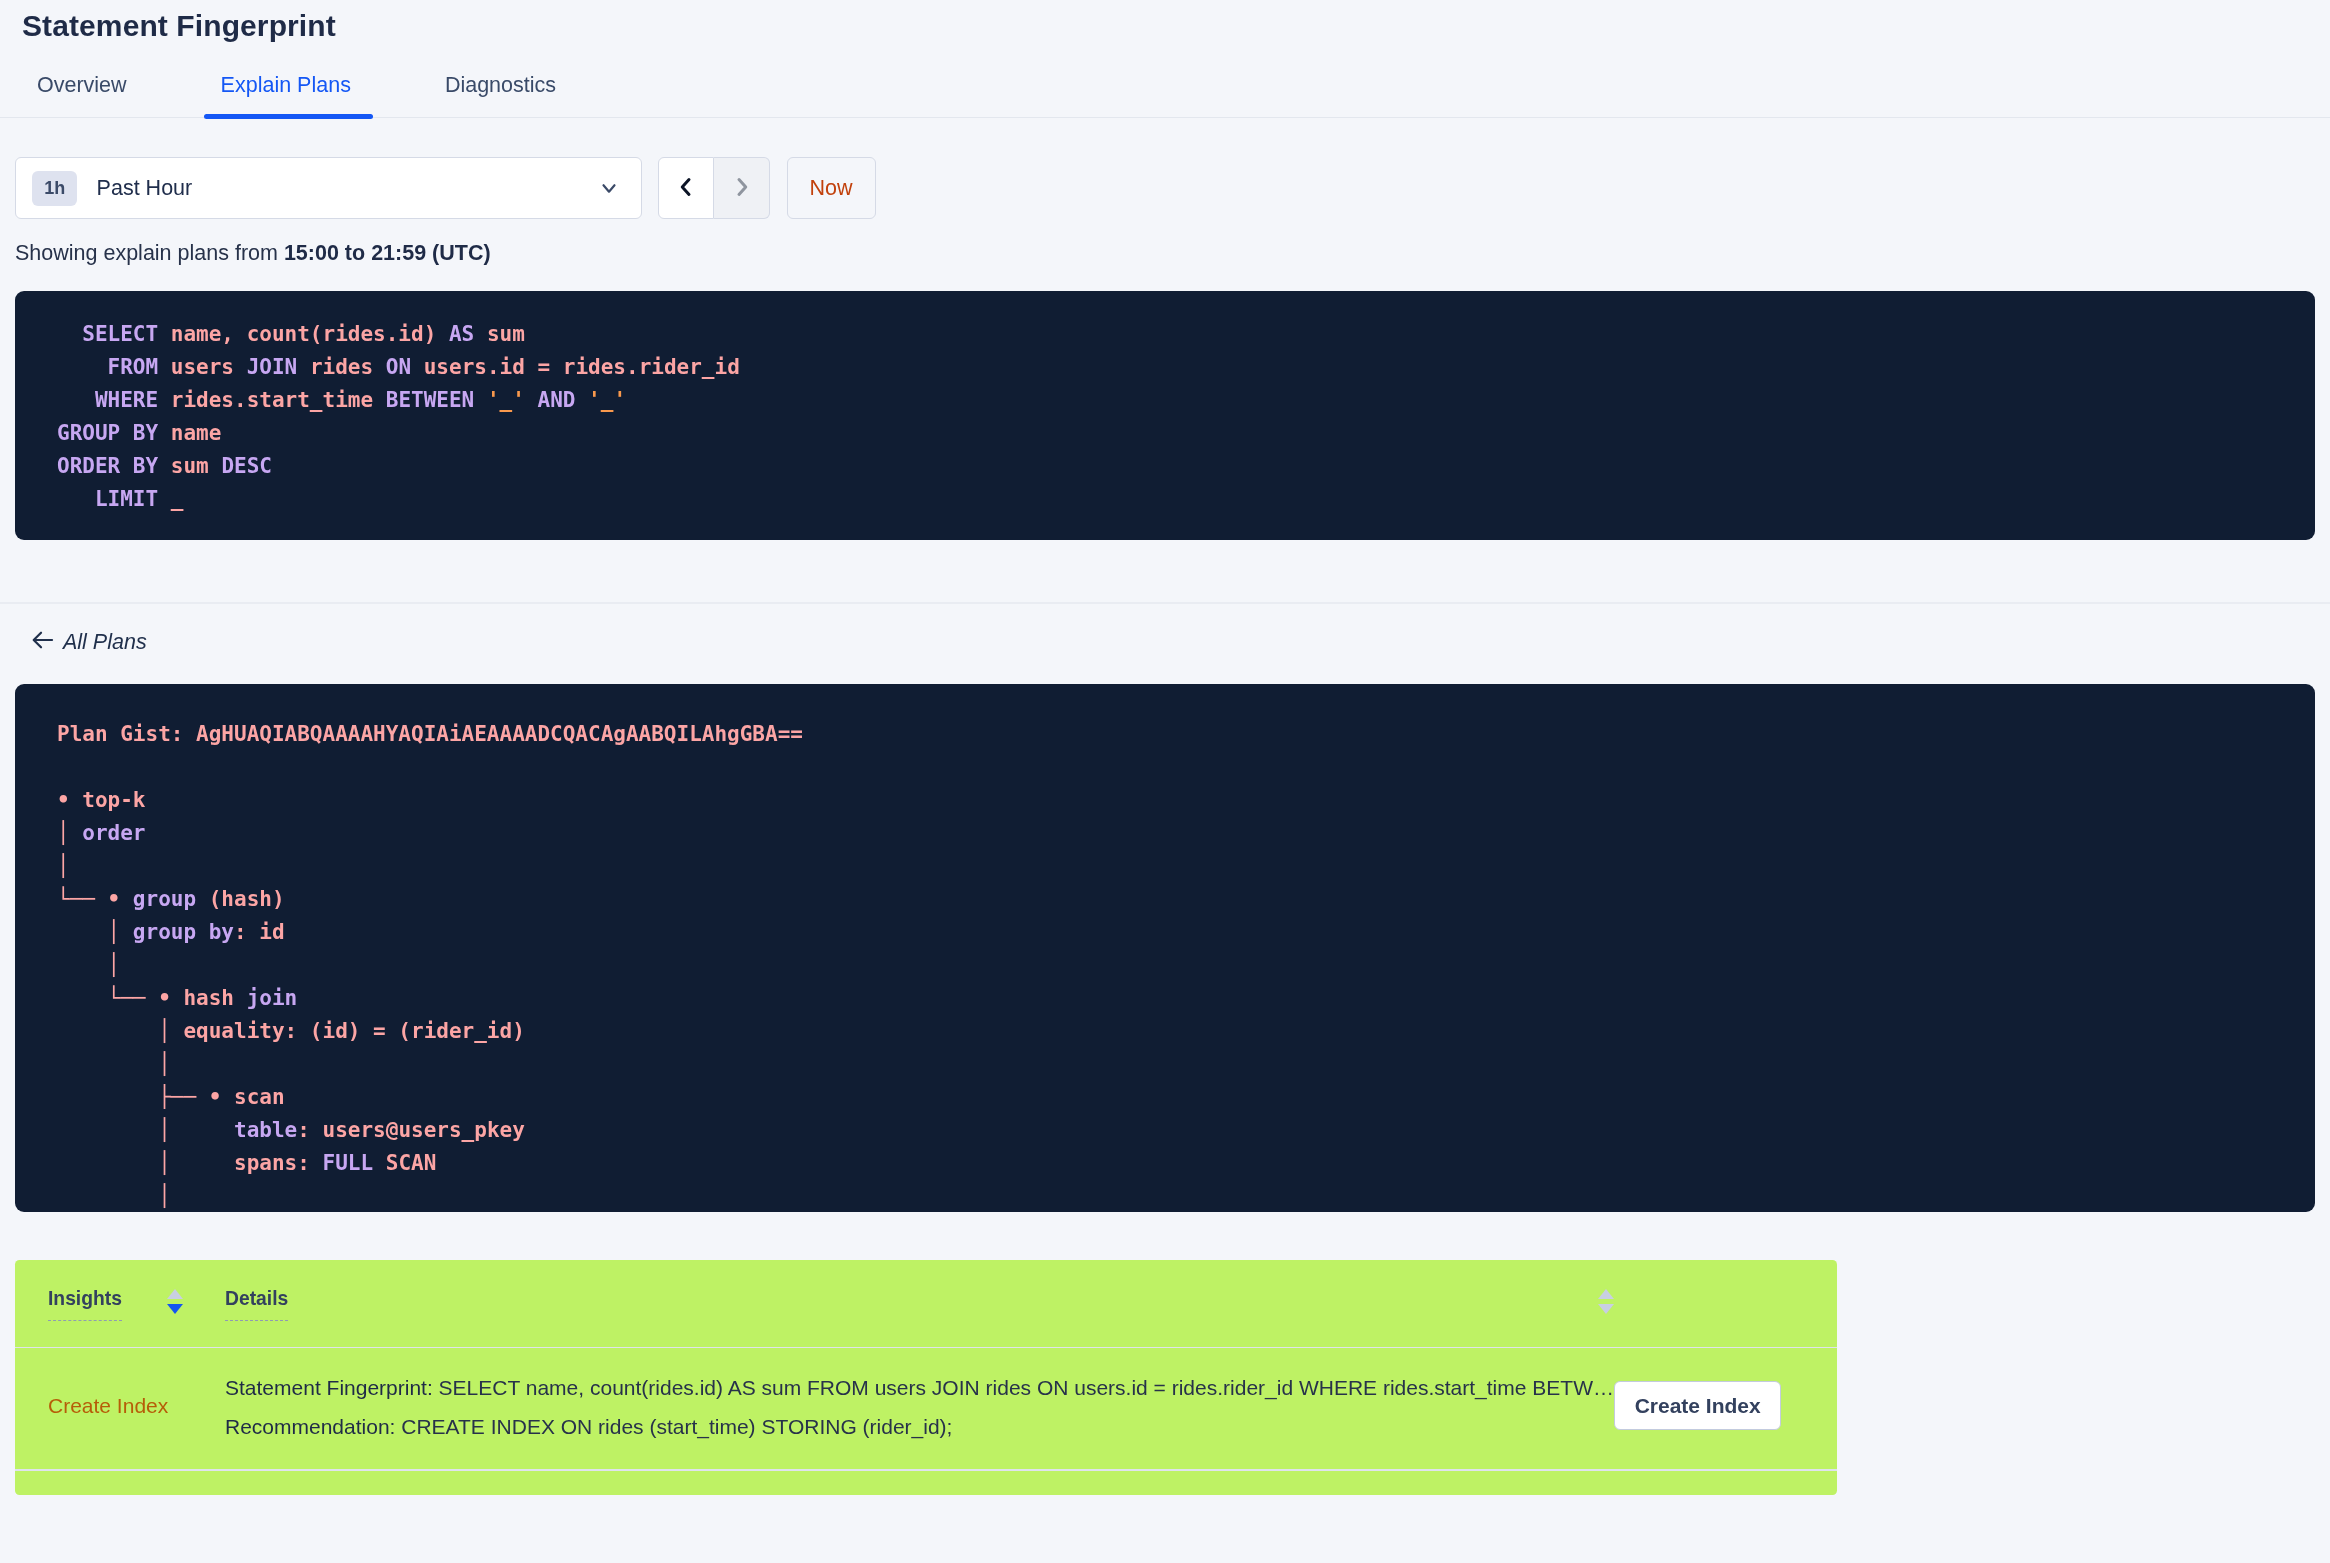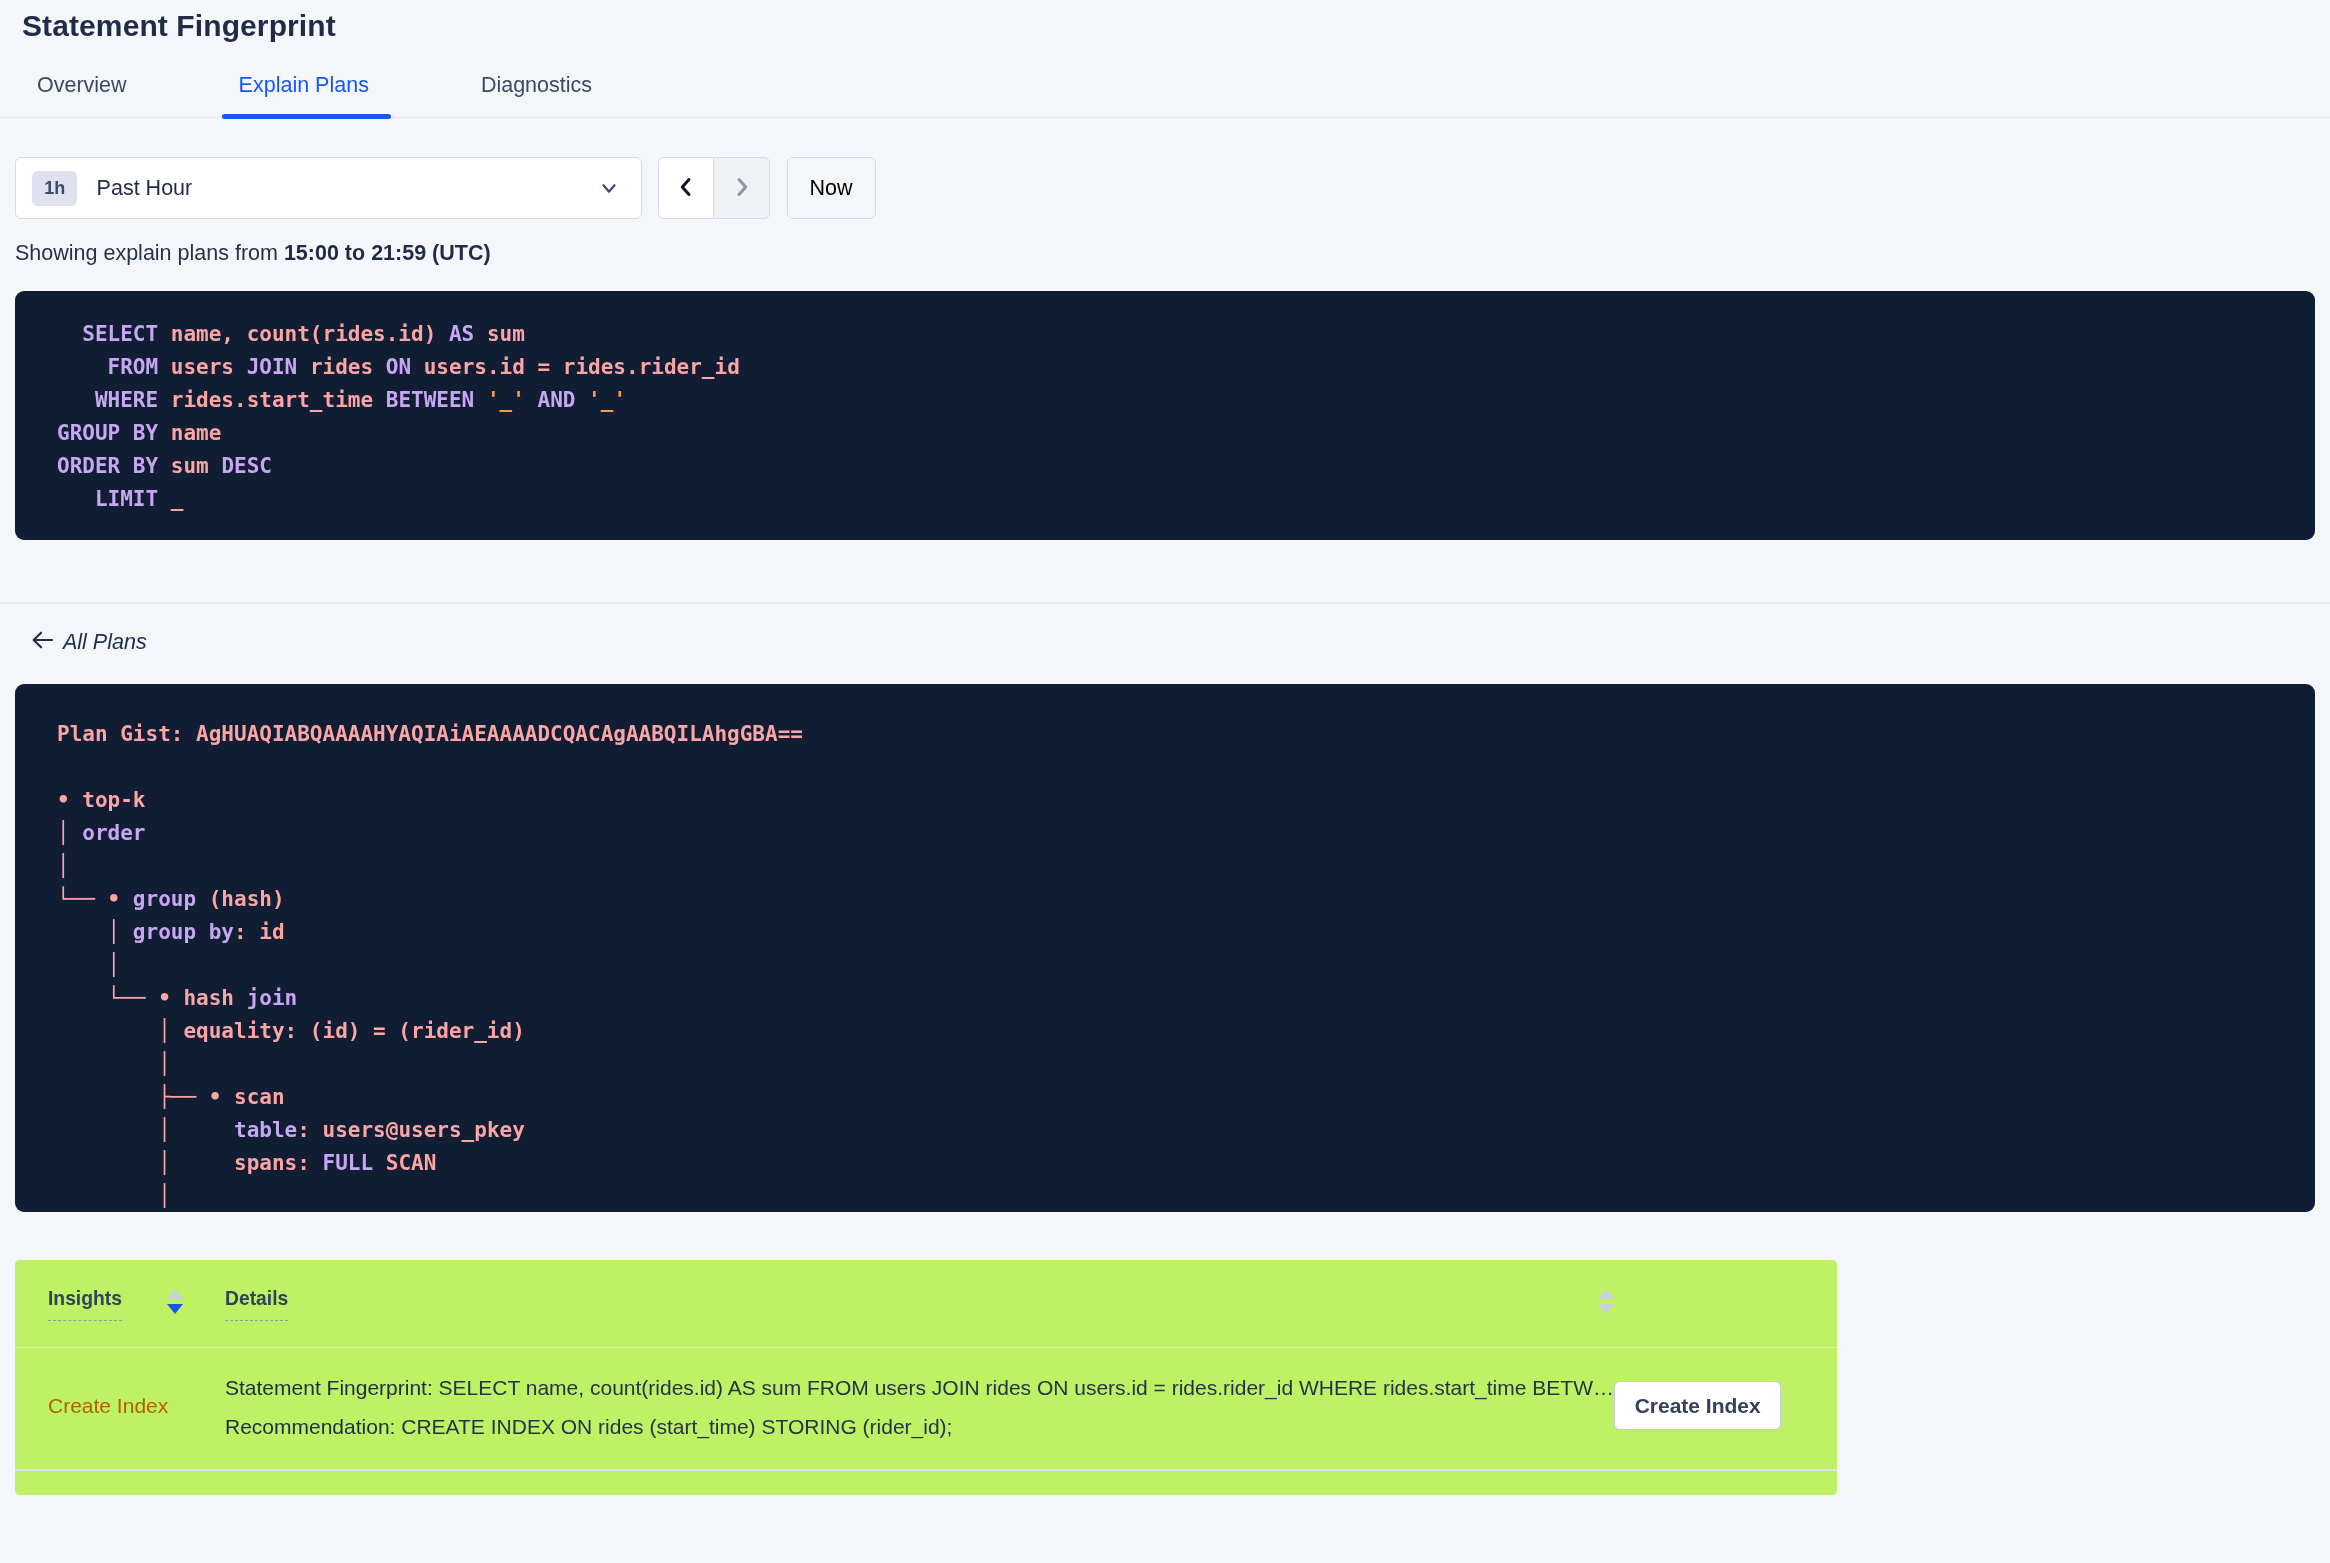--- a/index.html
+++ b/index.html
@@ -14,21 +14,21 @@
 
   
   .page-title {
     padding: 9px 16px 0 22px;
     font-size: 30px; font-weight: 700; color: #1f2b47;
     letter-spacing: 0.1px;
   }
   .tabbar {
     margin-top: 30px; padding-left: 37px;
     border-bottom: 1.5px solid #e3e7ee;
-    display: flex; align-items: flex-end; gap: 18px;
+    display: flex; align-items: flex-end;
   }
   .tab {
     position: relative; display: inline-block;
     margin-right: 94px; padding-bottom: 19.3px;
     font-size: 21.5px; font-weight: 500; color: #394a68; cursor: pointer;
   }
   .tab.active { color: #1457f5; }
   .tab.active::after {
     content: ""; position: absolute; left: -16.3px; right: -22px; bottom: -1.5px;
     height: 5.2px; border-radius: 3px; background: #1457f5;
@@ -51,21 +51,21 @@
   .arrow-group { display: flex; height: 62px; }
   .nav-btn {
     width: 56px; height: 62px; border: 1.5px solid #d5dae6; background: #ffffff;
     display: flex; align-items: center; justify-content: center; cursor: pointer;
   }
   .nav-btn.prev { border-radius: 6px 0 0 6px; }
   .nav-btn.next { border-radius: 0 6px 6px 0; border-left: none; background: #eff1f5; cursor: default; }
   .now-btn {
     width: 89px; height: 62px; border: 1.5px solid #d5dae6; border-radius: 6px;
     background: transparent; display: flex; align-items: center; justify-content: center;
-    font-size: 21.5px; color: #000000; cursor: default;
+    font-size: 21.5px; color: #c2410c; cursor: default;
   }
 
   .caption { margin: 22px 0 0 15px; font-size: 21.5px; color: #27324a; }
   .caption b { font-weight: 700; color: #1f2b47; }
 
   
   .code {
     margin: 25px 15px 0; background: #101d33; border-radius: 9px;
     padding: 27px 42px 24px;
     font-family: "DejaVu Sans Mono", monospace;

